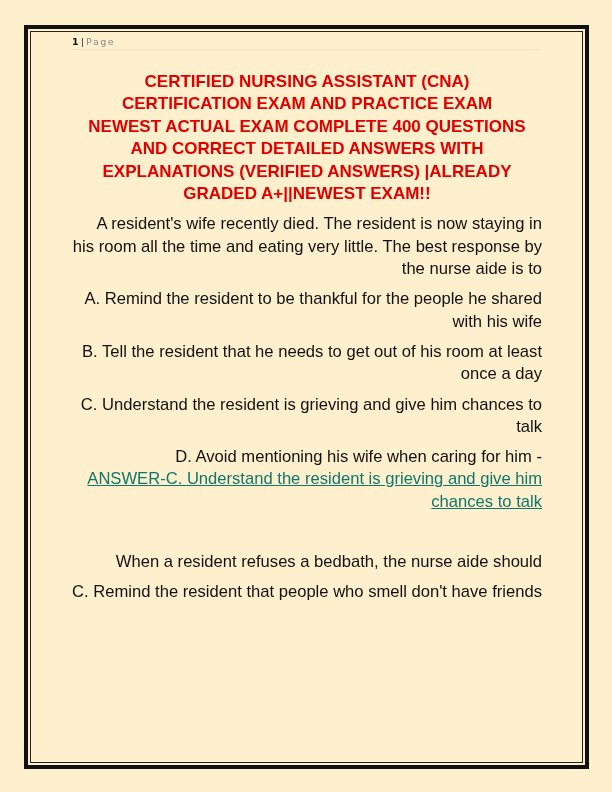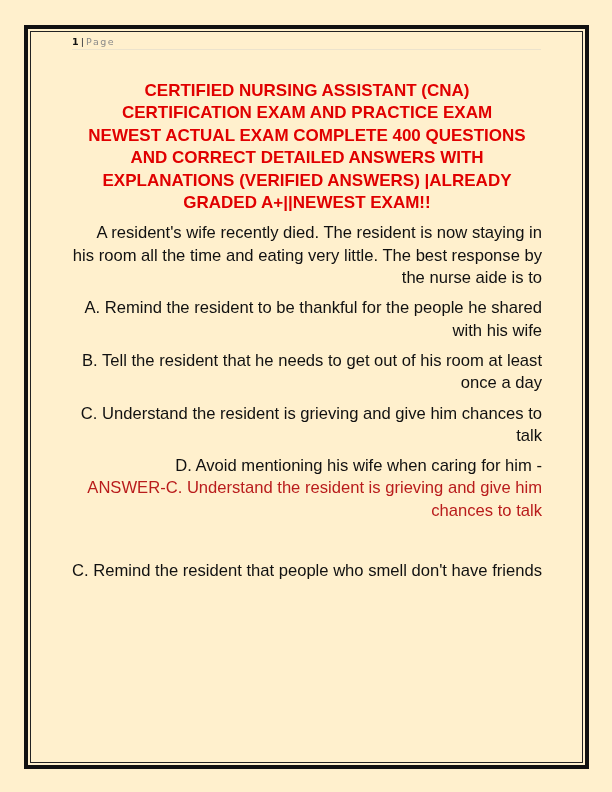--- a/index.html
+++ b/index.html
@@ -35,39 +35,38 @@
     line-height: 13px;
     color: #111;
   }
   .header .num { font-weight: bold; }
   .header .sep { font-weight: bold; color: #555; margin: 0 2px; }
   .header .pg { color: #8a8a8a; letter-spacing: 1.5px; margin-top: 32px; }
   .content {
     position: absolute;
     left: 72px; top: 71px;
     width: 470px;
-    margin-top: 9px;
   }
   .title {
     color: #E00000;
     font-weight: bold;
     font-size: 17px;
     line-height: 22.4px;
     text-align: center;
     margin: 0 0 8px 0;
     white-space: pre-line;
   }
   .para {
     color: #111;
     font-size: 16.6px;
     line-height: 22.3px;
     margin: 0 0 8px 0;
     text-align: right;
   }
-  .answer { color: #b91c1c; }
+  .answer { color: #0f766e; text-decoration: underline; }
   .spacer { height: 30px; }
 </style>
 </head>
 <body>
 
 <div class="frame-outer"></div>
 <div class="frame-inner"></div>
 
 <div class="header">
   <span class="num">1</span><span class="sep">|</span><span class="pg">Page</span>
@@ -88,15 +87,16 @@
     <p class="para">C. Understand the resident is grieving and give him chances to talk</p>
     <p class="para">
       <span>D. Avoid mentioning his wife when caring for him -</span><br>
       <span class="answer">ANSWER-C. Understand the resident is grieving and give him chances to talk</span>
     </p>
   </div>
 
   <div class="spacer"></div>
 
   <div>
+    <p class="para">When a resident refuses a bedbath, the nurse aide should</p>
     <p class="para">C. Remind the resident that people who smell don't have friends</p>
   </div>
 </div>
 
 </body></html>

